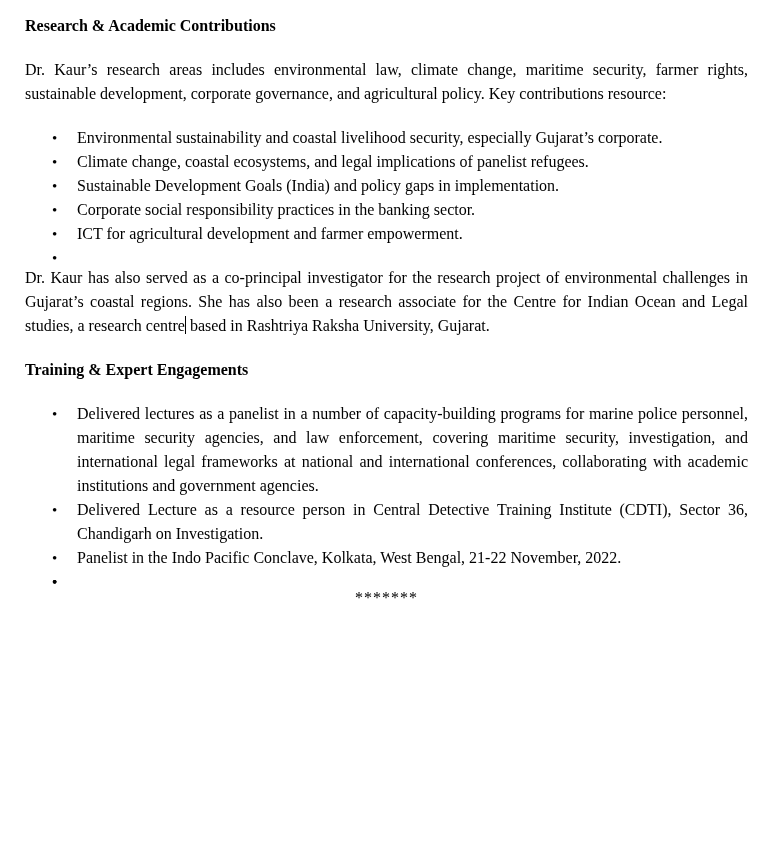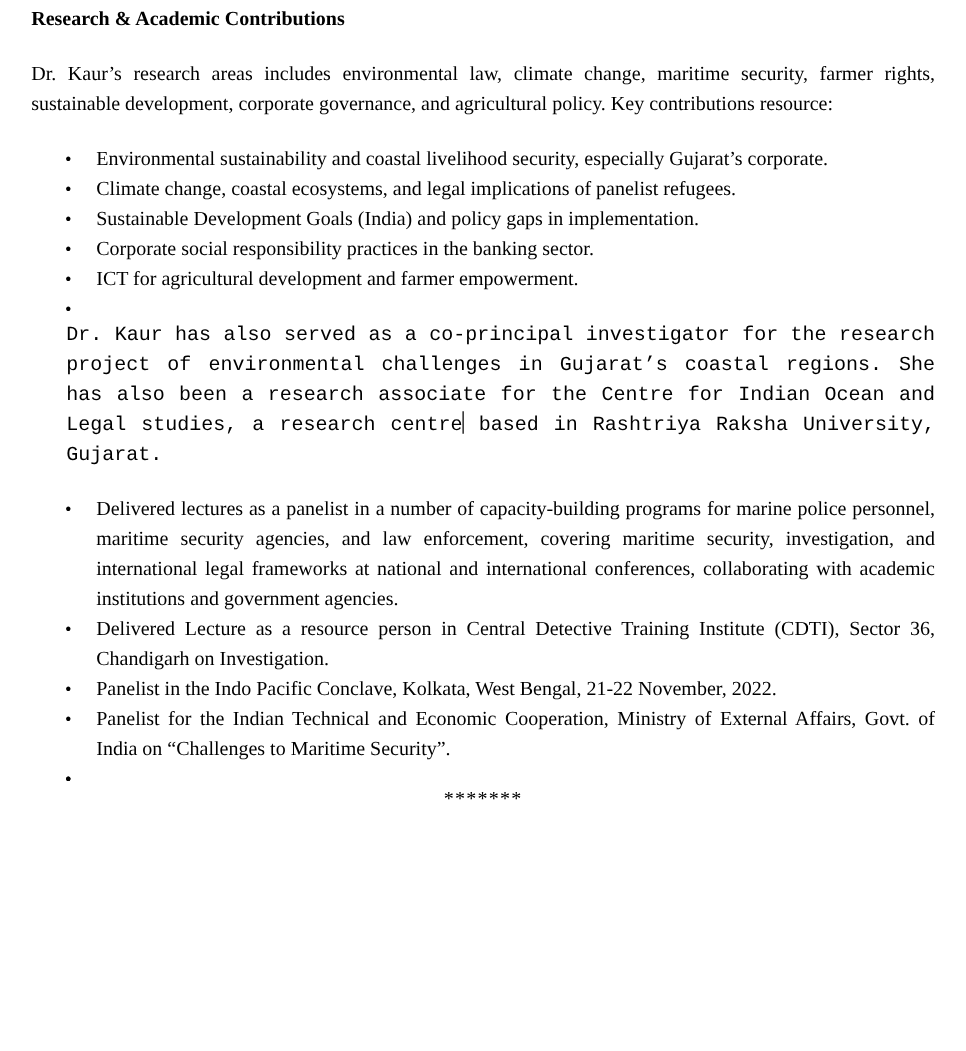--- a/index.html
+++ b/index.html
@@ -13,39 +13,37 @@
     overflow: hidden;
     color: #000000;
     font-family: "Liberation Serif", "DejaVu Serif", serif;
     font-size: 16px;
     line-height: 24px;
   }
   .page {
     box-sizing: border-box;
     width: 773px;
     height: 841px;
-    padding: 4px 25px 0 25px;
+    padding: 14px 25px 0 25px;
     background: #ffffff;
   }
   h1 {
     font-size: 16px;
     line-height: 24px;
     font-weight: bold;
     margin: 0;
   }
   h1.training {
     margin-top: 20px;
   }
   .para {
     margin: 20px 0 0 0;
     text-align: justify;
   }
   .para.indent {
-    margin-left: 28px;
-    font-family: Liberation Mono, monospace;
   }
   ul.bullets {
     list-style: none;
     margin: 20px 0 0 0;
     padding: 0;
   }
   ul.bullets li {
     position: relative;
     padding-left: 52px;
     text-align: justify;
@@ -94,33 +92,34 @@
     <li>
       <span class="bullet">•</span><span>ICT for agricultural development and farmer empowerment.</span>
     </li>
     <li>
       <span class="bullet">•</span>
     </li>
   </ul>
 
   <p class="para indent"><span>Dr. Kaur has also served as a co-principal investigator for the research project of environmental challenges in Gujarat’s coastal regions. She has also been a research associate for the Centre for Indian Ocean and Legal studies, a research centre</span><span class="caret"></span><span> based in Rashtriya Raksha University, Gujarat.</span></p>
 
+  <h1 class="training">Training &amp; Expert Engagements</h1>
 
   <ul class="bullets">
     <li>
       <span class="bullet">•</span><span>Delivered lectures as a panelist in a number of capacity-building programs for marine police personnel, maritime security agencies, and law enforcement, covering maritime security, investigation, and international legal frameworks at national and international conferences, collaborating with academic institutions and government agencies.</span>
     </li>
     <li>
       <span class="bullet">•</span><span>Delivered Lecture as a resource person in Central Detective Training Institute (CDTI), Sector 36, Chandigarh on Investigation.</span>
     </li>
     <li>
       <span class="bullet">•</span><span>Panelist in the Indo Pacific Conclave, Kolkata, West Bengal, 21-22 November, 2022.</span>
     </li>
     <li>
-      <span class="bullet">•</span><span>Panelist for the Indian Technical and Economic Cooperation, Ministry of External Affairs, Govt. of India on “Challenges to Maritime Security”.</span>
+      <span class="bullet">•</span>
     </li>
     <li>
       <span class="bullet">•</span>
     </li>
     <li>
       <span class="bullet">•</span>
     </li>
   </ul>
 
   <div class="stars">*******</div>

